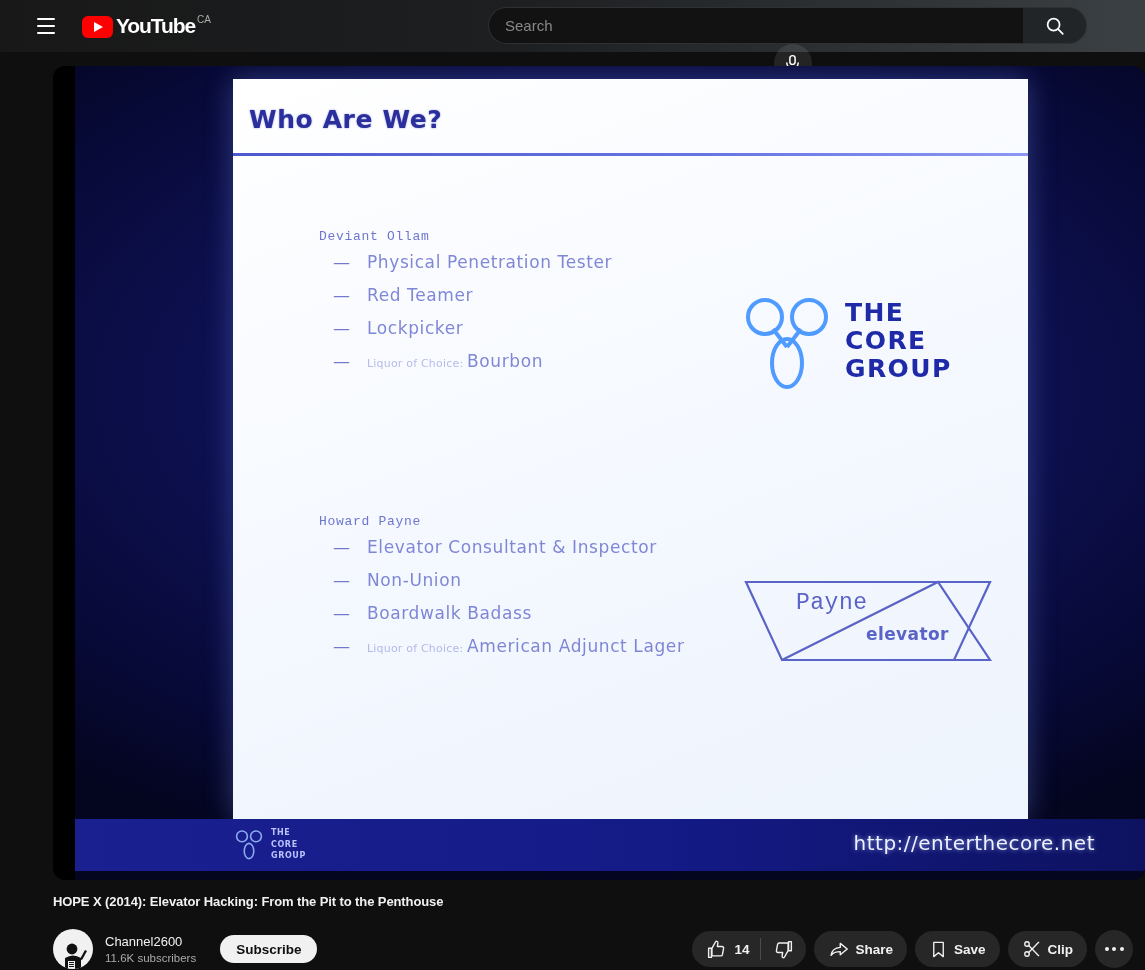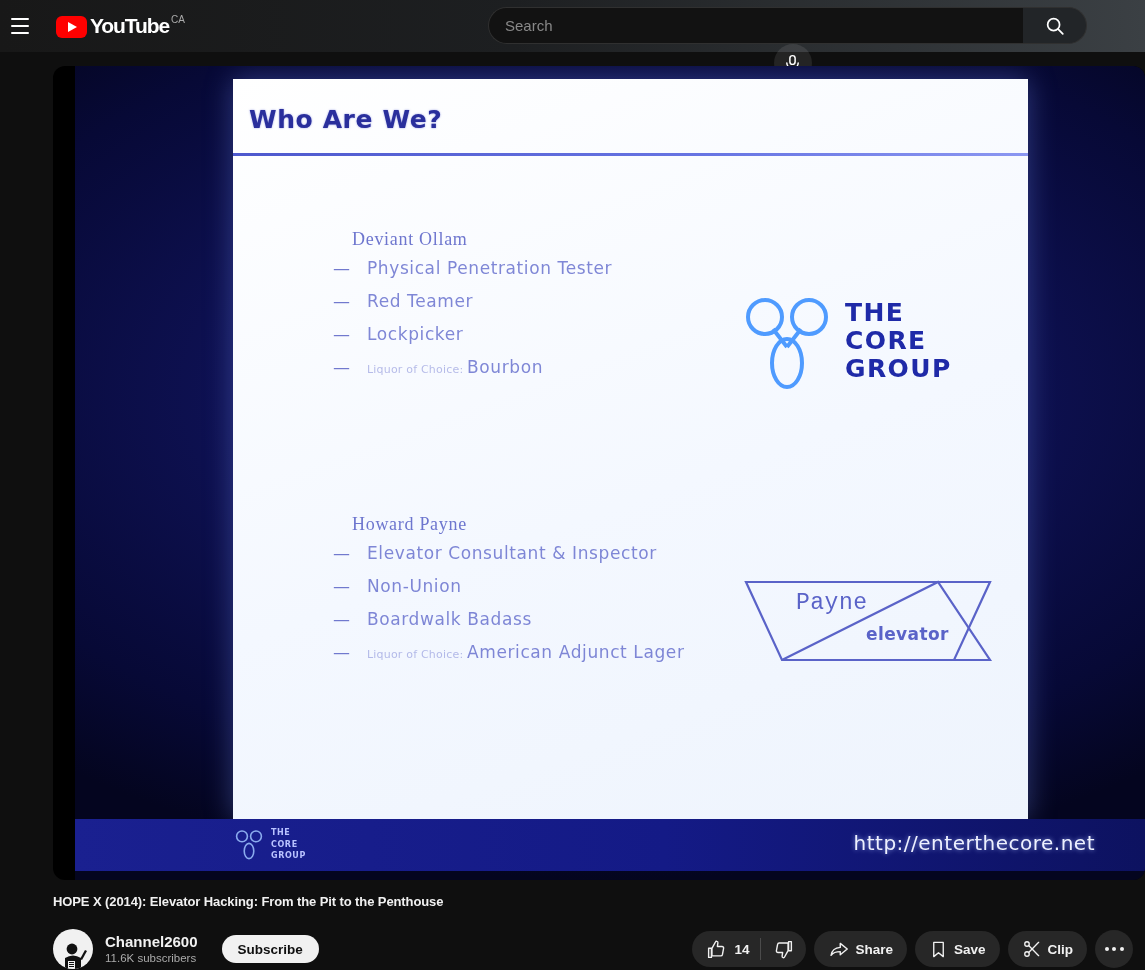--- a/index.html
+++ b/index.html
@@ -10,21 +10,21 @@
     overflow: hidden;
   }
 
   
   .masthead {
     position: absolute; top: 0; left: 0;
     width: 1145px; height: 52px;
     background: linear-gradient(to right, #181818 0%, #1d1f21 45%, #3b4044 100%);
     display: flex; align-items: center;
   }
-  .mh-left { display: flex; align-items: center; padding-left: 0; }
+  .mh-left { display: flex; align-items: center; padding-left: 26px; }
   .guide-btn {
     width: 40px; height: 40px; border-radius: 50%;
     display: flex; flex-direction: column; align-items: center; justify-content: center;
     gap: 5px; cursor: pointer;
   }
   .guide-btn span { display: block; width: 18px; height: 2px; background: #fff; border-radius: 1px; }
   .yt-logo { display: flex; align-items: flex-start; margin-left: 16px; cursor: pointer; }
   .yt-play {
     width: 31px; height: 22px; background: #ff0000; border-radius: 6px;
     display: flex; align-items: center; justify-content: center; margin-top: 1px;
@@ -106,27 +106,26 @@
     filter: blur(0.35px);
   }
   .slide-rule {
     position: absolute; left: 0px; top: 74px; width: 795px; height: 3px;
     background: linear-gradient(to right, #3a46c8, #5766e0 60%, #7f8cf0);
     opacity: .9;
   }
   .slide-body { position: absolute; left: 0; top: 80px; width: 795px; }
 
   .person {
-    font-family: Liberation Serif, serif;
-    font-size: 18px;
+    font-family: Liberation Mono, monospace;
+    font-size: 13px;
     color: #5b64c8;
     letter-spacing: 0.7px;
     filter: blur(0.5px);
     opacity: .88;
-    margin-left: 33px;
   }
   .bullets { list-style: none; margin-top: 8px; }
   .bullets li {
     font-family: "DejaVu Sans", sans-serif;
     font-size: 17px;
     color: #6a73cf;
     letter-spacing: 0.6px;
     margin: 0 0 13px 48px;
     filter: blur(0.55px);
     opacity: .85;
@@ -196,21 +195,21 @@
   .owner { display: flex; align-items: center; }
   .avatar {
     width: 40px; height: 40px; border-radius: 50%;
     background: #f1f1f1; position: relative; overflow: hidden; cursor: pointer;
   }
   .av-fig {
     position: absolute; left: 50%; bottom: -2px; transform: translateX(-50%);
     width: 30px; height: 30px;
   }
   .owner-txt { margin-left: 12px; }
-  .ch-name { color: #f1f1f1; font-size: 15px; font-weight: bold; line-height: 18px; cursor: pointer; }
+  .ch-name { color: #f1f1f1; font-size: 13px; font-weight: normal; line-height: 18px; cursor: pointer; }
   .ch-subs { color: #aaa; font-size: 11.5px; line-height: 15px; }
   .subscribe {
     margin-left: 24px;
     background: #f1f1f1; color: #0f0f0f;
     border: none; border-radius: 18px;
     height: 28px; padding: 0 16px;
     font-size: 13.5px; font-weight: bold; cursor: pointer;
     font-family: "Liberation Sans", sans-serif;
   }
   .actions { margin-left: auto; display: flex; align-items: center; gap: 8px; }

